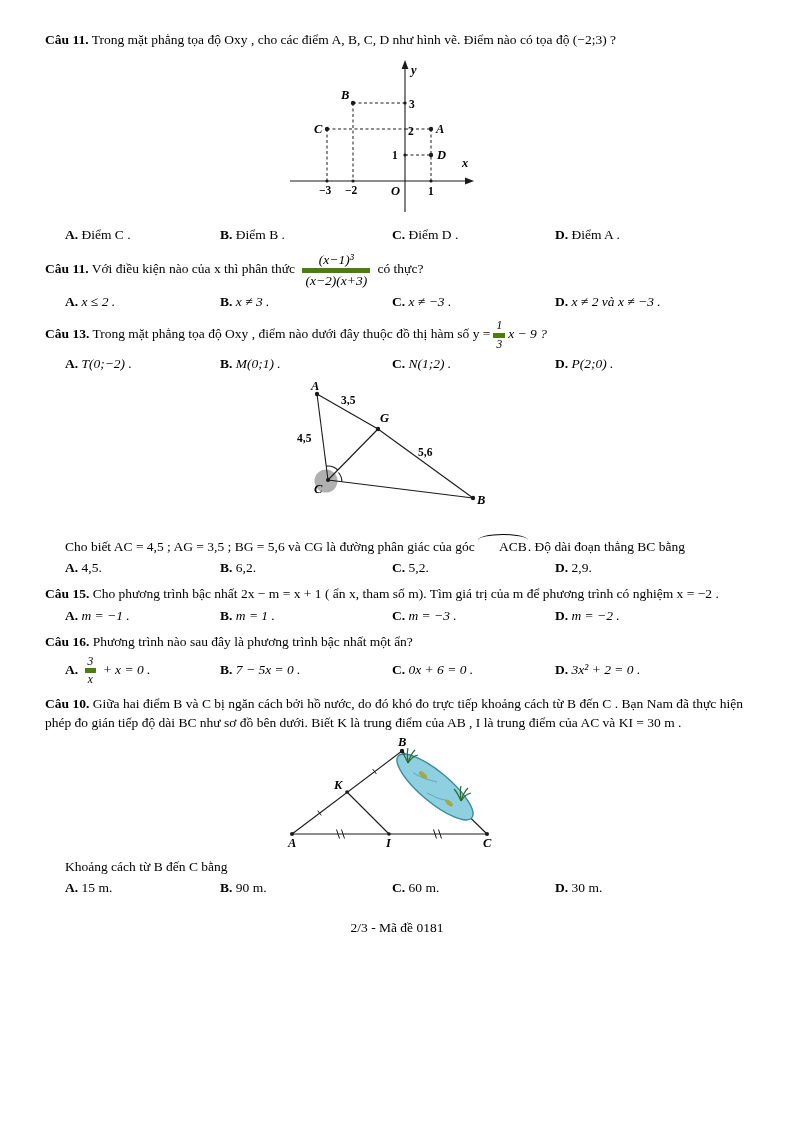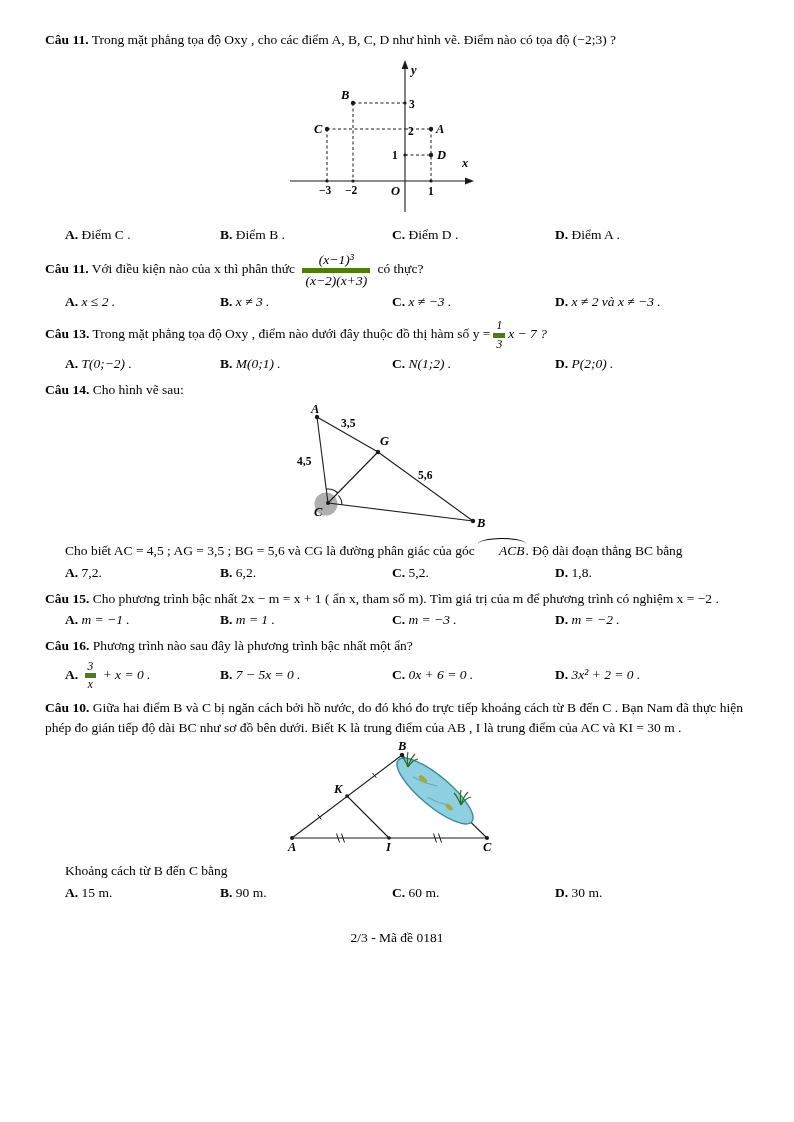--- a/index.html
+++ b/index.html
@@ -19,25 +19,25 @@
   .opt:nth-child(1){ width:155px; }
   .opt:nth-child(2){ width:172px; }
   .opt:nth-child(3){ width:163px; }
   .opt:nth-child(4){ flex:1; }
   .opt b { font-weight:bold; }
   .fig { display:flex; justify-content:center; margin:4px 0; }
   .frac { display:inline-block; vertical-align:middle; text-align:center; line-height:1.15; margin:2px 4px; }
   .frac .fr-num { display:block; border-bottom:5px solid #4d7c0f; padding:0 3px; }
   .frac .fr-den { display:block; padding:0 3px; }
   .frac.small { font-size:11.5px; margin:1px 3px; }
-  .hat { position:relative; font-style:italic; display:inline-block; padding:0 1px; }
+  .hat { position:relative; display:inline-block; padding:0 1px;margin-top:19px; }
   .hat::before { content:""; position:absolute; left:0; right:0; top:-3px; height:5px;
     border:1px solid #000; border-bottom:none; border-left:none; border-right:none;
     border-radius:50% / 100% 100% 0 0; }
-  .footer { position:absolute; left:0; right:0; bottom:40px; text-align:center; }
+  .footer { position:absolute; left:0; right:0; bottom:50px; text-align:center; }
   svg text { font-family:"Liberation Serif", serif; }
   .pt-label { font-style:italic; font-weight:bold; font-size:12.5px; }
   .tick-label { font-weight:bold; font-size:11.5px; }
 </style>
 </head>
 <body>
 
 <div class="page">
 
   <section class="q">
@@ -103,31 +103,30 @@
     <p class="q-text"><b class="q-label">Câu 11.</b> <span>Với điều kiện nào của x thì phân thức</span> <span class="frac mi"><span class="fr-num">(x−1)³</span><span class="fr-den">(x−2)(x+3)</span></span> <span>có thực?</span></p>
     <div class="opts">
       <span class="opt"><b>A.</b> <span class="mi">x ≤ 2 .</span></span>
       <span class="opt"><b>B.</b> <span class="mi">x ≠ 3 .</span></span>
       <span class="opt"><b>C.</b> <span class="mi">x ≠ −3 .</span></span>
       <span class="opt"><b>D.</b> <span class="mi">x ≠ 2 và x ≠ −3 .</span></span>
     </div>
   </section>
 
   <section class="q">
-    <p class="q-text"><b class="q-label">Câu 13.</b> <span>Trong mặt phẳng tọa độ Oxy , điểm nào dưới đây thuộc đồ thị hàm số y =</span><span class="frac small mi"><span class="fr-num">1</span><span class="fr-den">3</span></span><span class="mi">x − 7 ?</span></p>
+    <p class="q-text"><b class="q-label">Câu 13.</b> <span>Trong mặt phẳng tọa độ Oxy , điểm nào dưới đây thuộc đồ thị hàm số y =</span><span class="frac small mi"><span class="fr-num">1</span><span class="fr-den">3</span></span><span class="mi">x − 9 ?</span></p>
     <div class="opts">
       <span class="opt"><b>A.</b> <span class="mi">T(0;−2) .</span></span>
       <span class="opt"><b>B.</b> <span class="mi">M(0;1) .</span></span>
       <span class="opt"><b>C.</b> <span class="mi">N(1;2) .</span></span>
       <span class="opt"><b>D.</b> <span class="mi">P(2;0) .</span></span>
     </div>
   </section>
 
   <section class="q">
-    <p class="q-text"><b class="q-label">Câu 14.</b> <span>Cho hình vẽ sau:</span></p>
 
     <div class="fig">
       <svg width="218" height="134" viewBox="0 0 218 134">
         <circle cx="41" cy="101" r="11.5" fill="#b0b0b0"></circle>
         <g stroke="#1a1a1a" stroke-width="1.1" fill="none">
           <line x1="32" y1="14" x2="93" y2="49"></line>
           <line x1="93" y1="49" x2="188" y2="118"></line>
           <line x1="32" y1="14" x2="43" y2="100"></line>
           <line x1="43" y1="100" x2="188" y2="118"></line>
           <line x1="43" y1="100" x2="93" y2="49"></line>
@@ -146,24 +145,24 @@
         <text x="12" y="62" class="tick-label">4,5</text>
         <text x="133" y="76" class="tick-label">5,6</text>
         <text x="29" y="113" class="pt-label">C</text>
         <text x="192" y="124" class="pt-label">B</text>
       </svg>
     </div>
 
     <p class="q-text indent"><span>Cho biết AC = 4,5 ;  AG = 3,5 ;  BG = 5,6  và  CG  là đường phân giác của góc</span> <span class="hat">ACB</span><span>. Độ dài đoạn thẳng BC bằng</span></p>
 
     <div class="opts">
-      <span class="opt"><b>A.</b> <span>7,2.</span></span>
+      <span class="opt"><b>A.</b> <span>4,5.</span></span>
       <span class="opt"><b>B.</b> <span>6,2.</span></span>
       <span class="opt"><b>C.</b> <span>5,2.</span></span>
-      <span class="opt"><b>D.</b> <span>1,8.</span></span>
+      <span class="opt"><b>D.</b> <span>2,9.</span></span>
     </div>
   </section>
 
   <section class="q">
     <p class="q-text"><b class="q-label">Câu 15.</b> <span>Cho phương trình bậc nhất 2x − m = x + 1 ( ẩn x, tham số m). Tìm giá trị của m để phương trình có nghiệm x = −2 .</span></p>
     <div class="opts">
       <span class="opt"><b>A.</b> <span class="mi">m = −1 .</span></span>
       <span class="opt"><b>B.</b> <span class="mi">m = 1 .</span></span>
       <span class="opt"><b>C.</b> <span class="mi">m = −3 .</span></span>
       <span class="opt"><b>D.</b> <span class="mi">m = −2 .</span></span>

